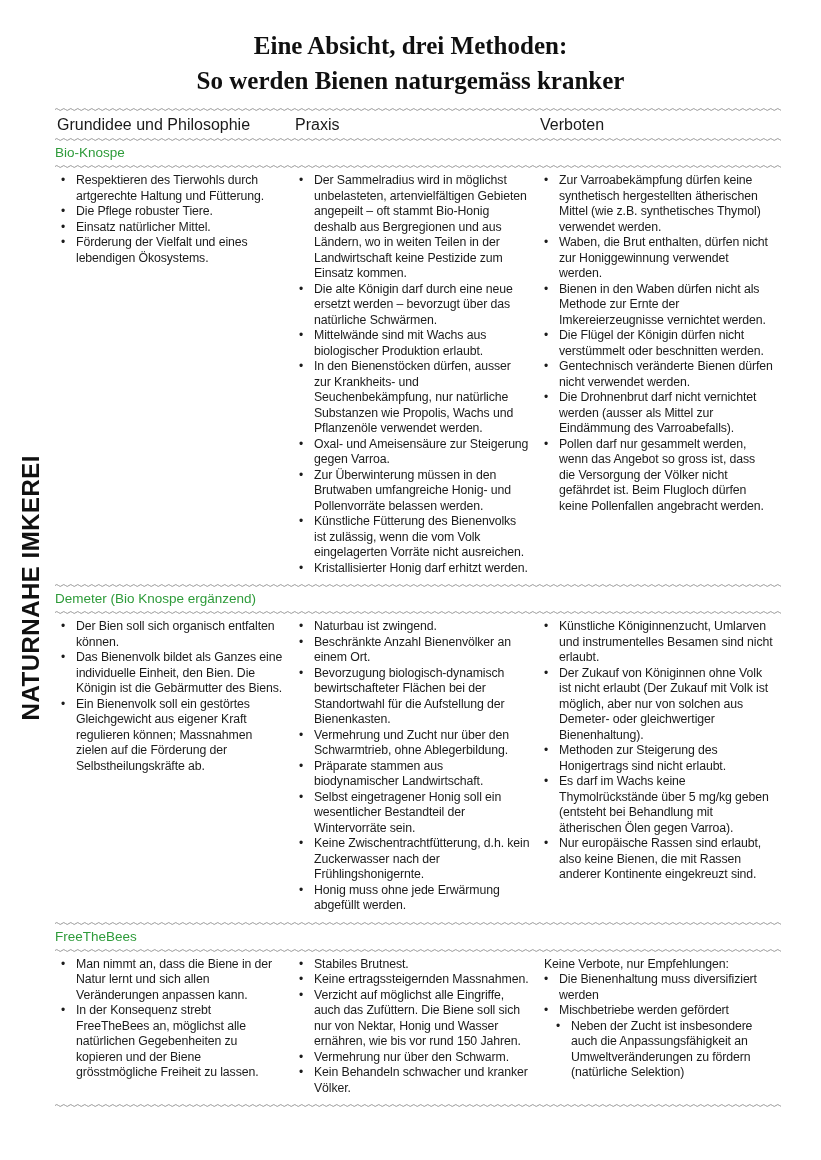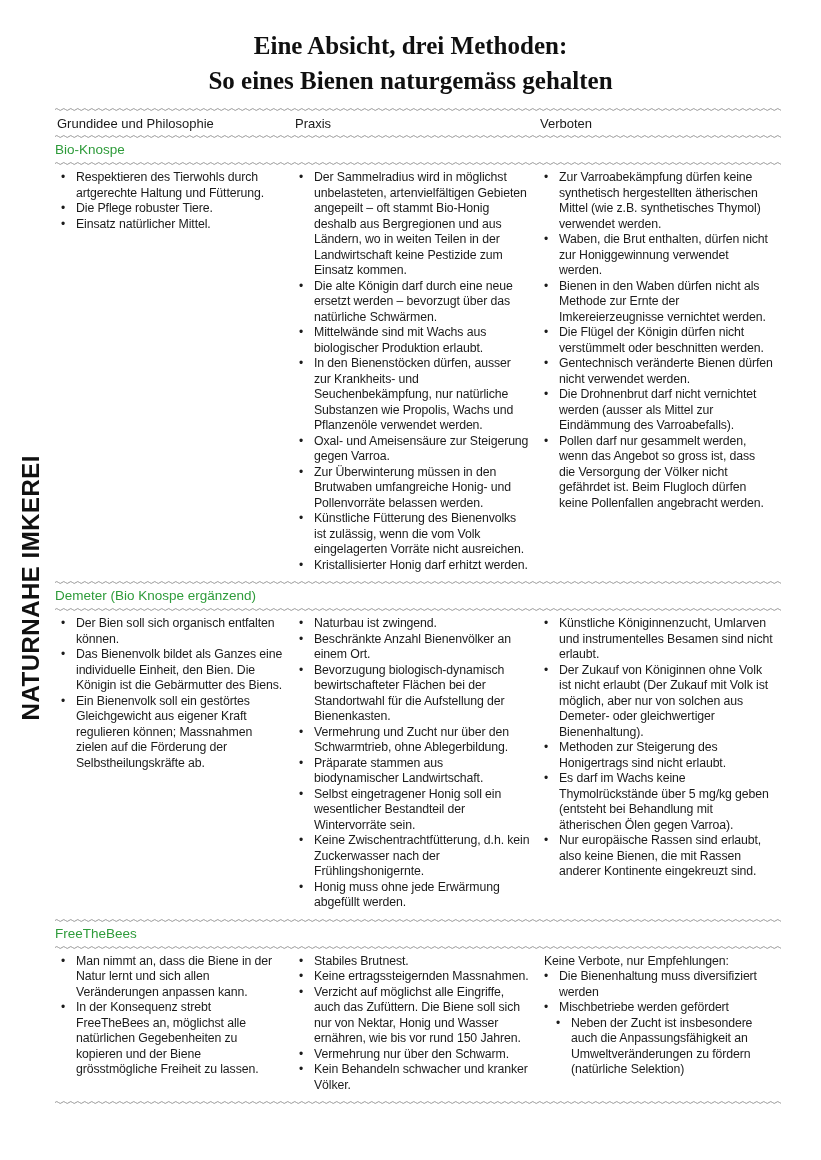--- a/index.html
+++ b/index.html
@@ -44,21 +44,21 @@
     width:726px;
   }
   .wavy{height:5px;overflow:hidden;}
   .wavy svg{display:block;}
   .grid{
     display:grid;
     grid-template-columns:238px 245px 243px;
   }
   .head-row{
     padding:4px 0 3px;
-    font-size:13px;
+    font-size:16px;
     color:#1a1a1a;
   }
   .hcell{padding-left:2px;}
   .sec-title{
     text-align:left;
     font-size:13.5px;
     color:var(--accent-green);
     padding:3px 0 4px;
   }
   .content-row{
@@ -96,21 +96,21 @@
     <pattern id="wavepat" width="7" height="5" patternUnits="userSpaceOnUse">
       <path d="M0 2.5 Q1.75 0.6 3.5 2.5 T7 2.5" fill="none" stroke="#8c8c8c" stroke-width="0.9"></path>
     </pattern>
   </defs>
 </svg>
 
 <div class="sheet">
 
   <div class="doc-title">
     <div>Eine Absicht, drei Methoden:</div>
-    <div>So eines Bienen naturgemäss gehalten</div>
+    <div>So werden Bienen naturgemäss kranker</div>
   </div>
 
   <div class="side-label">NATURNAHE IMKEREI</div>
 
   <div class="table-wrap">
 
     <div class="wavy">
         <svg width="726" height="5">
           <rect width="726" height="5" fill="url(#wavepat)"></rect>
         </svg>
@@ -136,20 +136,21 @@
         </svg>
       </div>
 
     <div class="grid content-row">
       <div class="cell">
         <ul class="blist">
 
         <li>Respektieren des Tierwohls durch artgerechte Haltung und Fütterung.</li>
             <li>Die Pflege robuster Tiere.</li>
             <li>Einsatz natürlicher Mittel.</li>
+            <li>Förderung der Vielfalt und eines lebendigen Ökosystems.</li>
           </ul>
       </div>
       <div class="cell">
         <ul class="blist">
 
         <li>Der Sammelradius wird in möglichst unbelasteten, artenvielfältigen Gebieten angepeilt – oft stammt Bio-Honig deshalb aus Bergregionen und aus Ländern, wo in weiten Teilen in der Landwirtschaft keine Pestizide zum Einsatz kommen.</li>
             <li>Die alte Königin darf durch eine neue ersetzt werden – bevorzugt über das natürliche Schwärmen.</li>
             <li>Mittelwände sind mit Wachs aus biologischer Produktion erlaubt.</li>
             <li>In den Bienenstöcken dürfen, ausser zur Krankheits- und Seuchenbekämpfung, nur natürliche Substanzen wie Propolis, Wachs und Pflanzenöle verwendet werden.</li>
             <li>Oxal- und Ameisensäure zur Steigerung gegen Varroa.</li>

